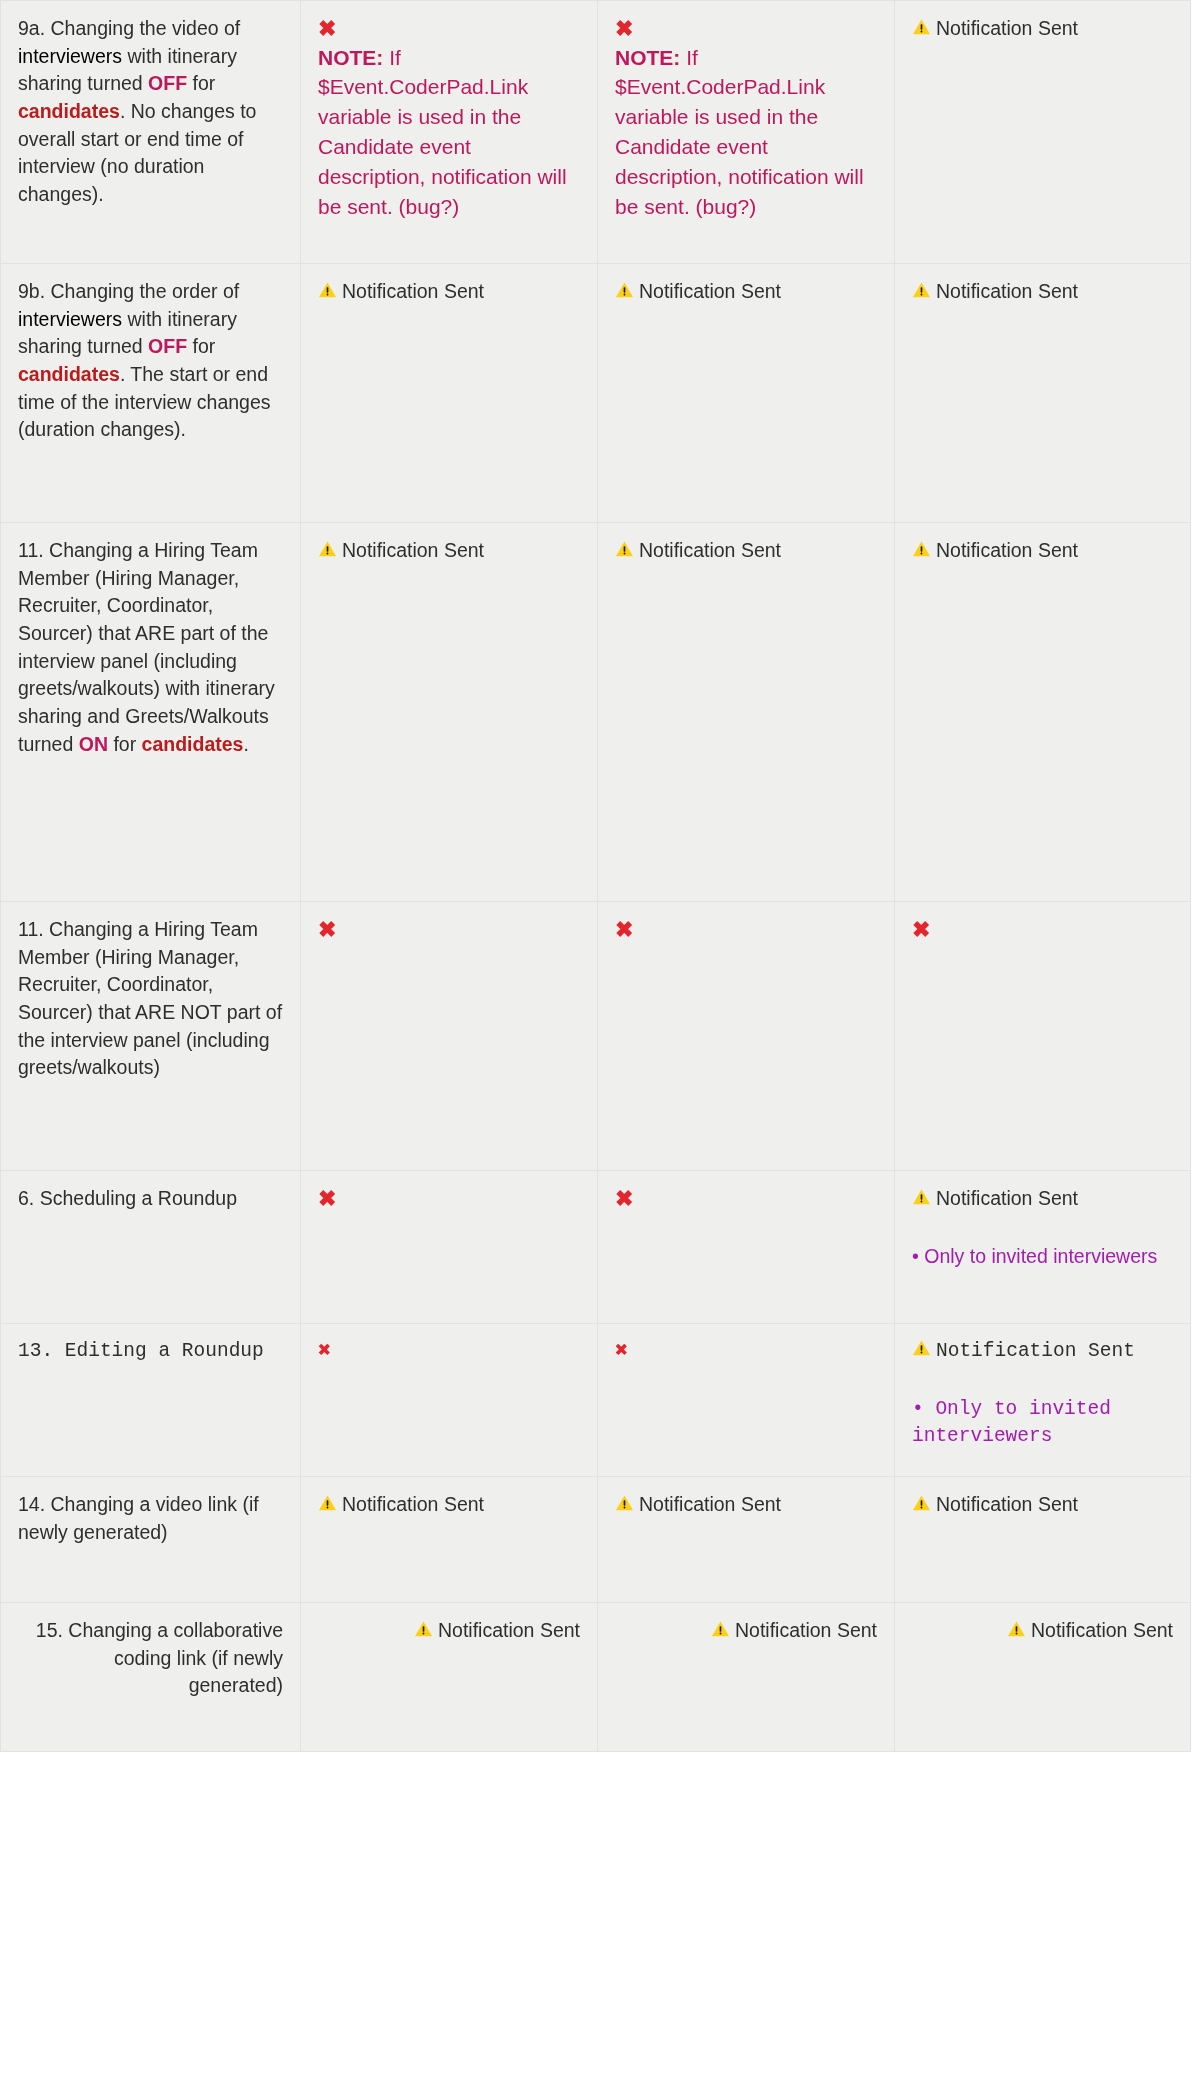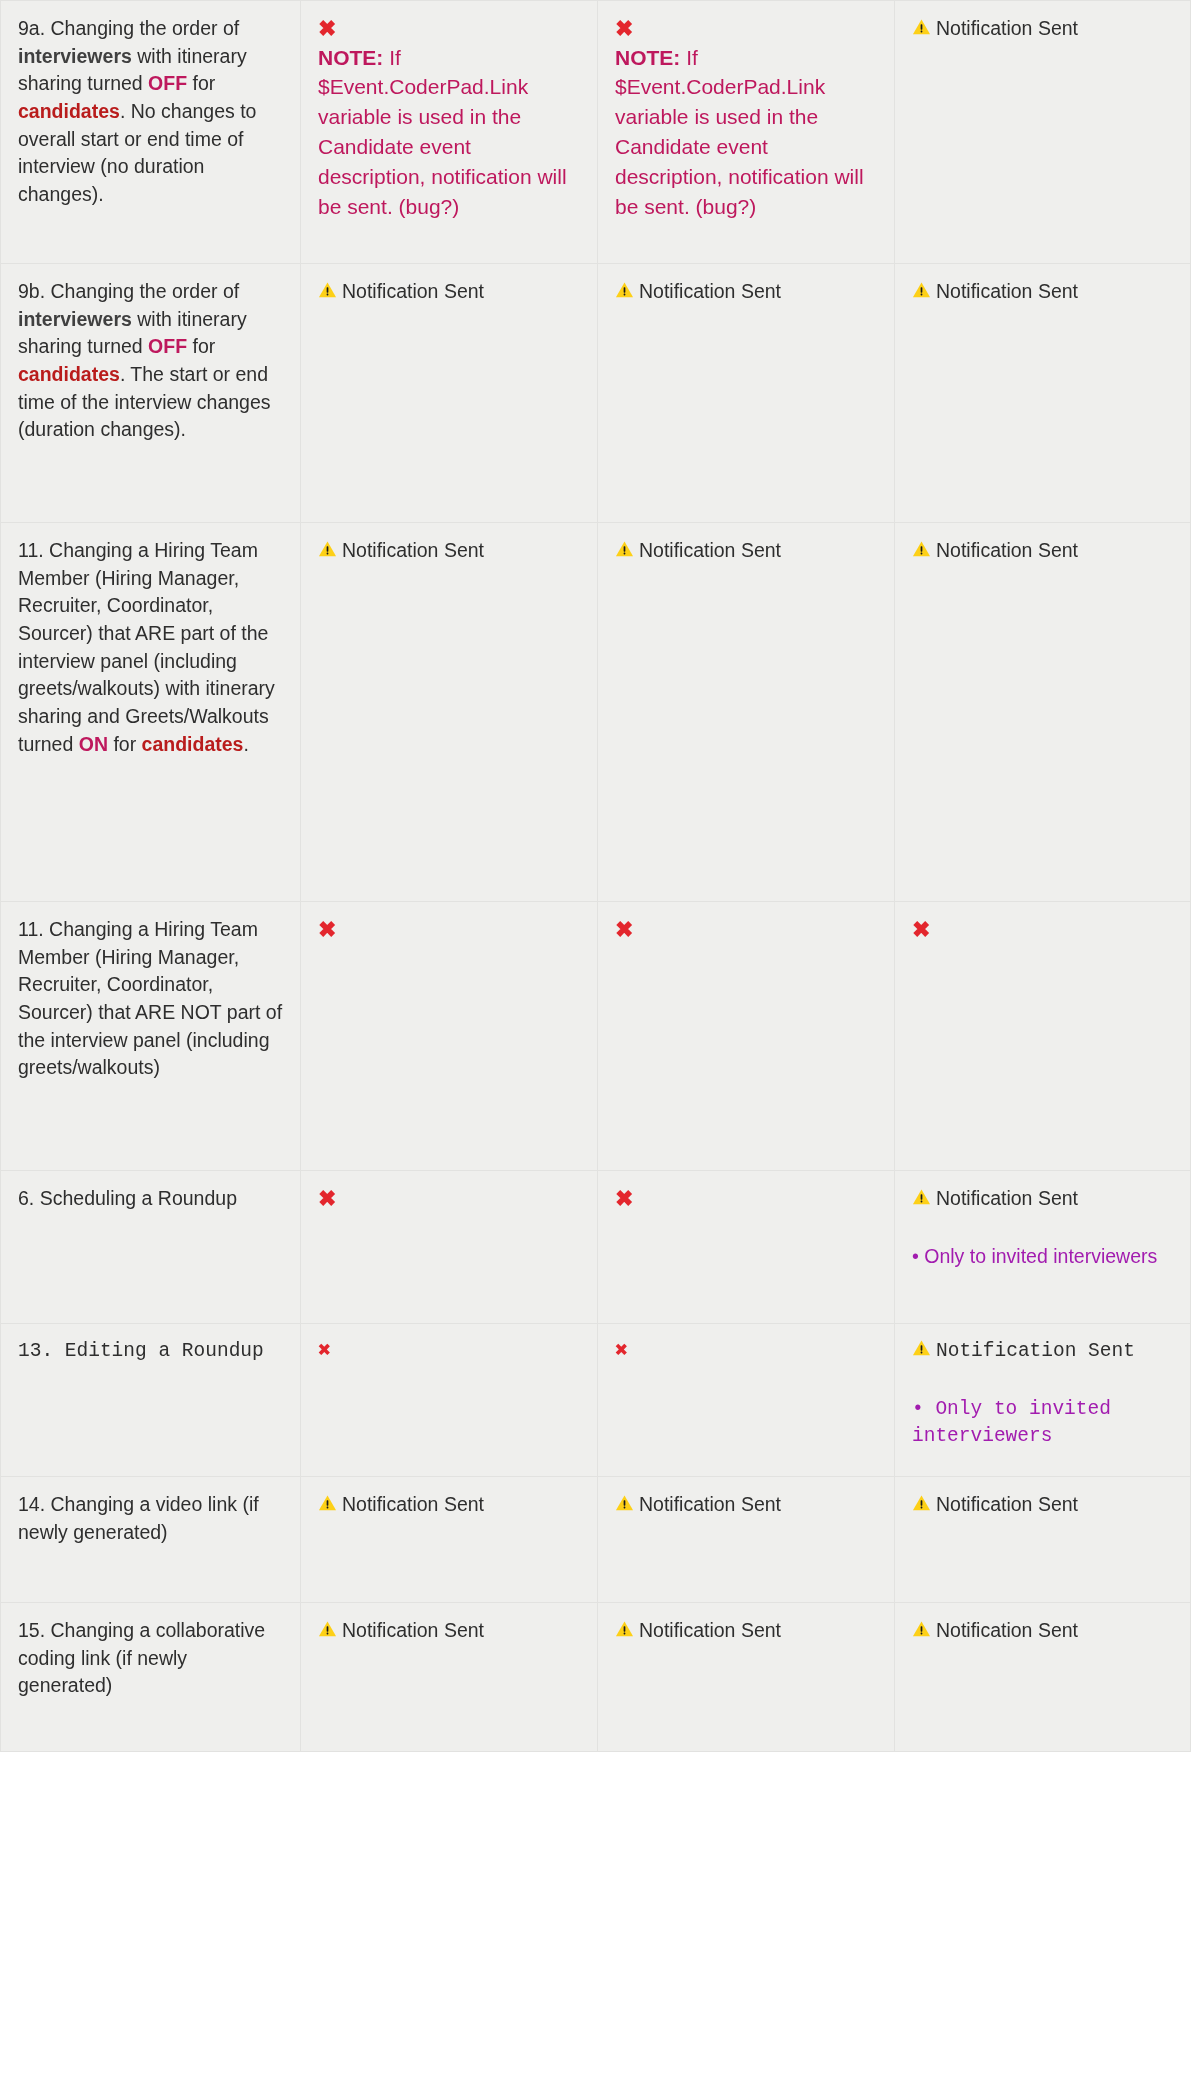--- a/index.html
+++ b/index.html
@@ -44,21 +44,21 @@
     background: #efefed;
   }
   table.notif-table tr td:first-child {
     border-left: 1px solid #e2e2e0;
   }
   table.notif-table tr:first-child td {
     border-top: 1px solid #e2e2e0;
   }
 
   
-  .tok-interviewers { color: #404040; font-weight: 700; }
+  .tok-interviewers { color: #000000; font-weight: 400; }
   .tok-candidates   { color: #b91c1c; font-weight: 700; }
   .tok-strong       { font-weight: 700; color: #be185d; }
 
   .note-text {
     color: #be185d;
     font-size: 21px;
     line-height: 1.42;
   }
   .note-text .note-lead { font-weight: 700; }
 
@@ -94,36 +94,36 @@
   }
 
   
   .r-9a  td { height: 232px; }
   .r-9b  td { height: 228px; margin-left: 24px; }
   .r-10  td { height: 348px; }
   .r-11  td { height: 238px; }
   .r-12  td { height: 122px; }
   .r-13  td { height: 122px; font-family: Liberation Mono, monospace; }
   .r-14  td { height: 95px; }
-  .r-15  td { height: 118px; }
+  .r-15  td { height: 118px; text-align: right; }
 </style>
 </head>
 <body>
 
 <div class="table-wrap">
   <table class="notif-table">
     <colgroup>
       <col class="c1">
         <col class="c2">
         <col class="c3">
         <col class="c4">
     </colgroup>
     <tbody>
         <tr class="r-9a">
-          <td class="scenario-cell"><span>9a. Changing the order of </span><span class="tok-interviewers">interviewers</span><span> with itinerary sharing turned </span><span class="tok-strong">OFF</span><span> for </span><span class="tok-candidates">candidates</span><span>. No changes to overall start or end time of interview (no duration changes).</span></td>
+          <td class="scenario-cell"><span>9a. Changing the video of </span><span class="tok-interviewers">interviewers</span><span> with itinerary sharing turned </span><span class="tok-strong">OFF</span><span> for </span><span class="tok-candidates">candidates</span><span>. No changes to overall start or end time of interview (no duration changes).</span></td>
           <td>
             <span class="xmark">✖</span>
             <div class="note-text"><span class="note-lead">NOTE:</span><span> If $Event.CoderPad.Link variable is used in the Candidate event description, notification will be sent. (bug?)</span></div>
           </td>
           <td>
             <span class="xmark">✖</span>
             <div class="note-text"><span class="note-lead">NOTE:</span><span> If $Event.CoderPad.Link variable is used in the Candidate event description, notification will be sent. (bug?)</span></div>
           </td>
           <td>
             <span class="notif"><span class="warn-ico"><svg width="19" height="18" viewBox="0 0 20 18" aria-hidden="true">

